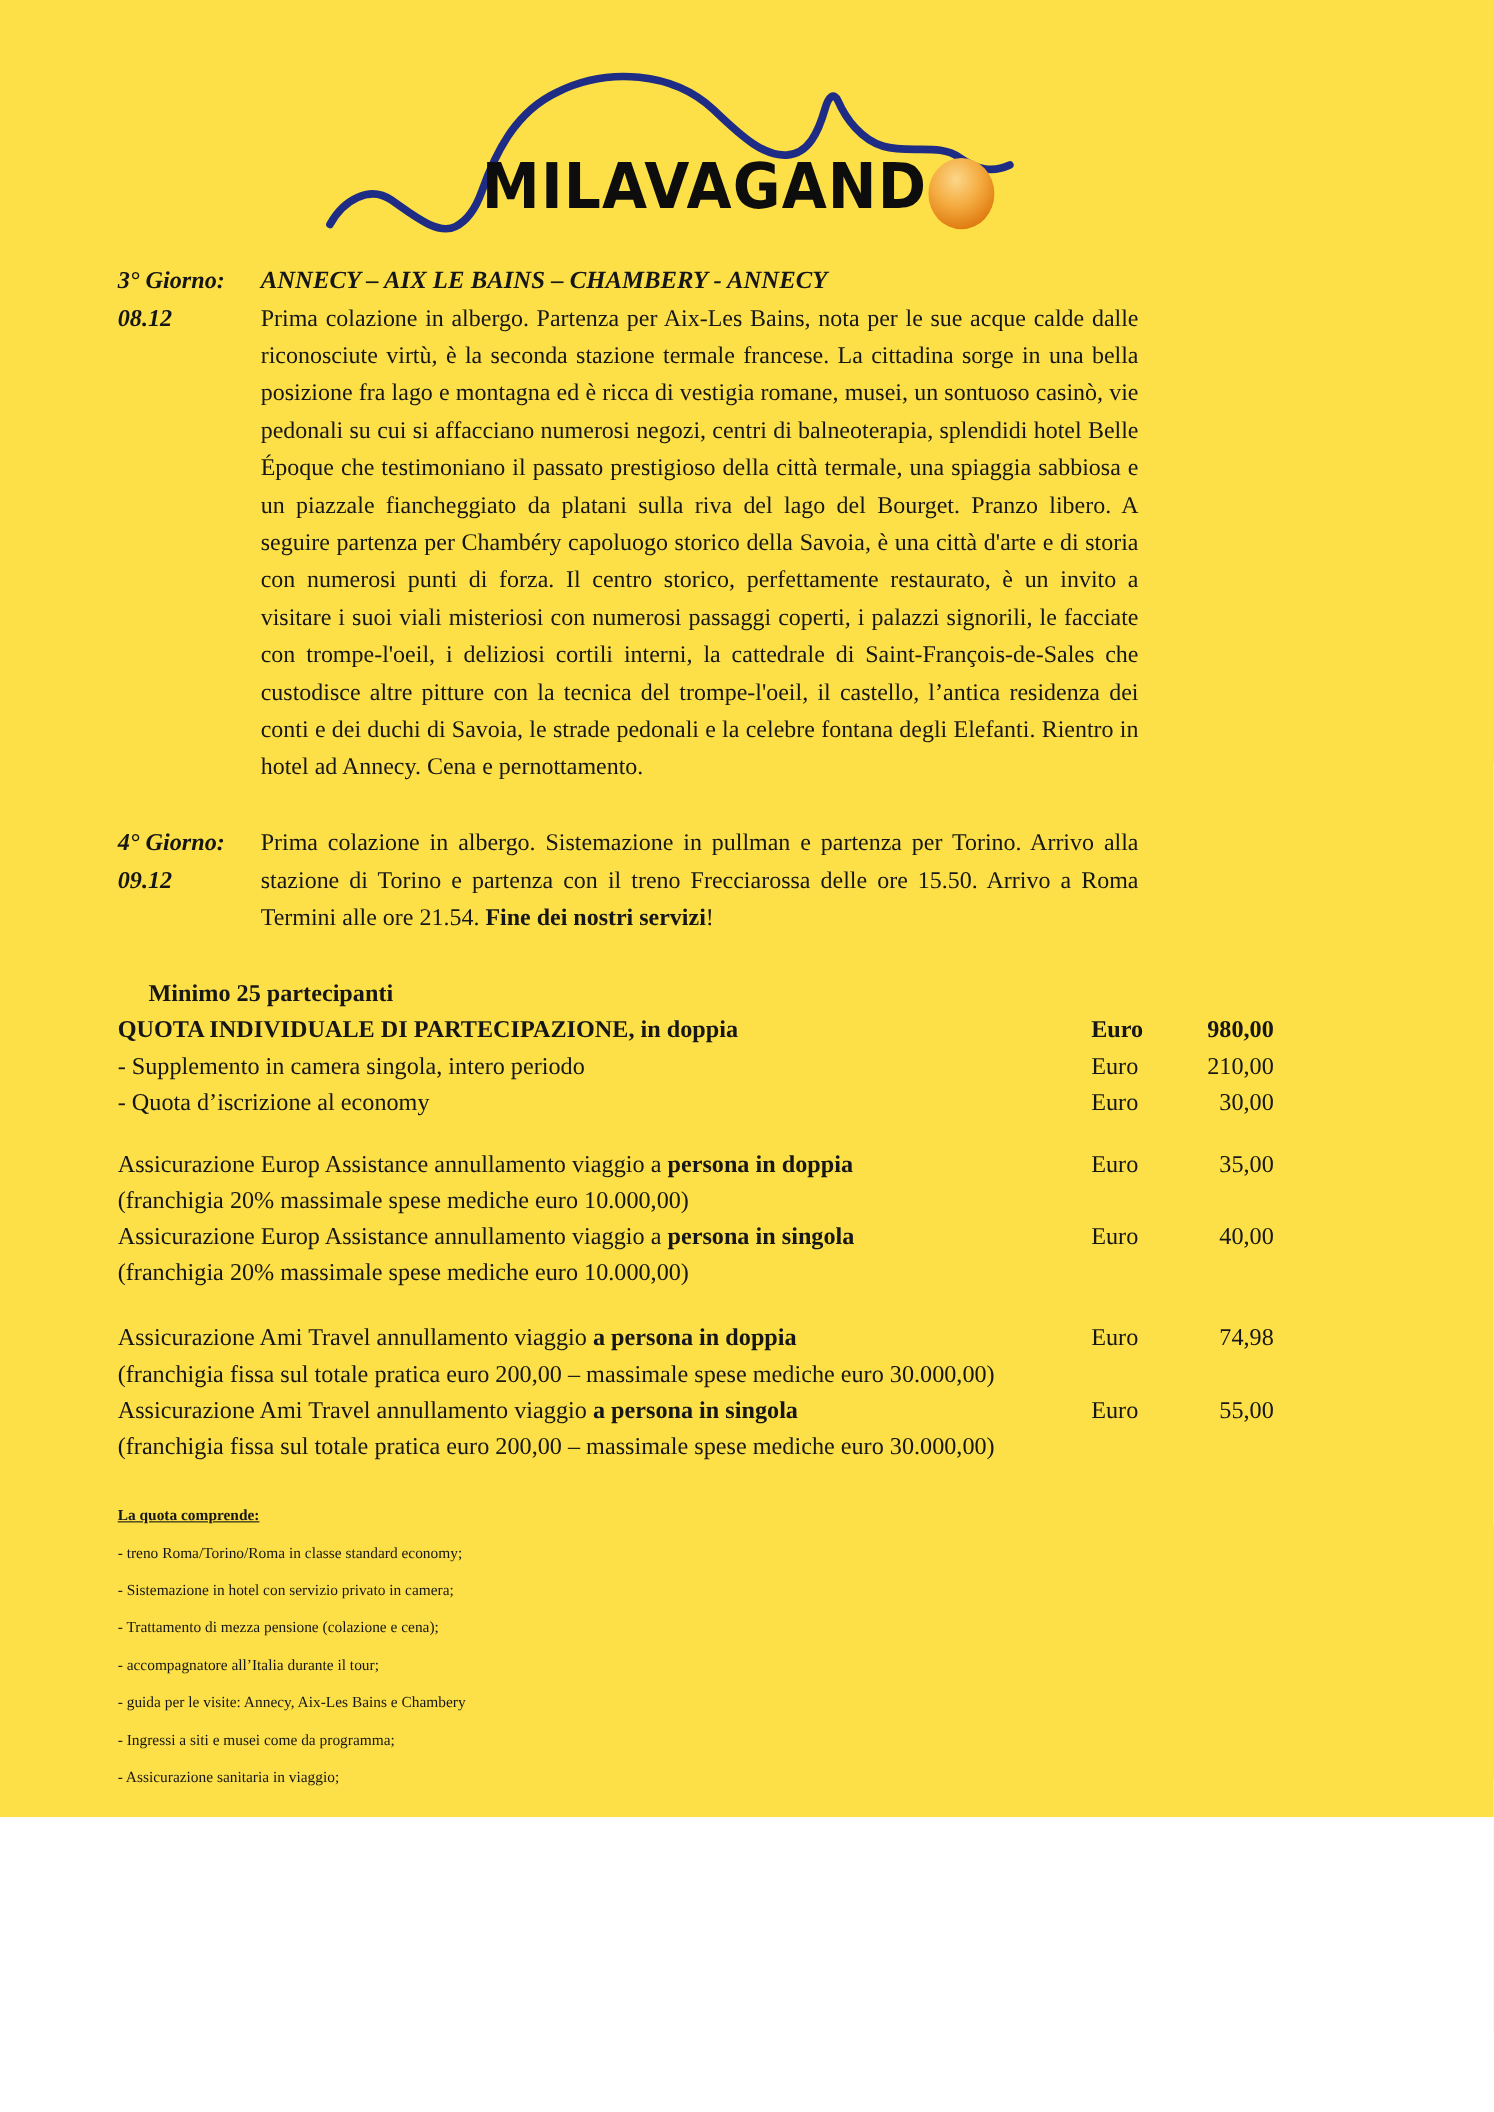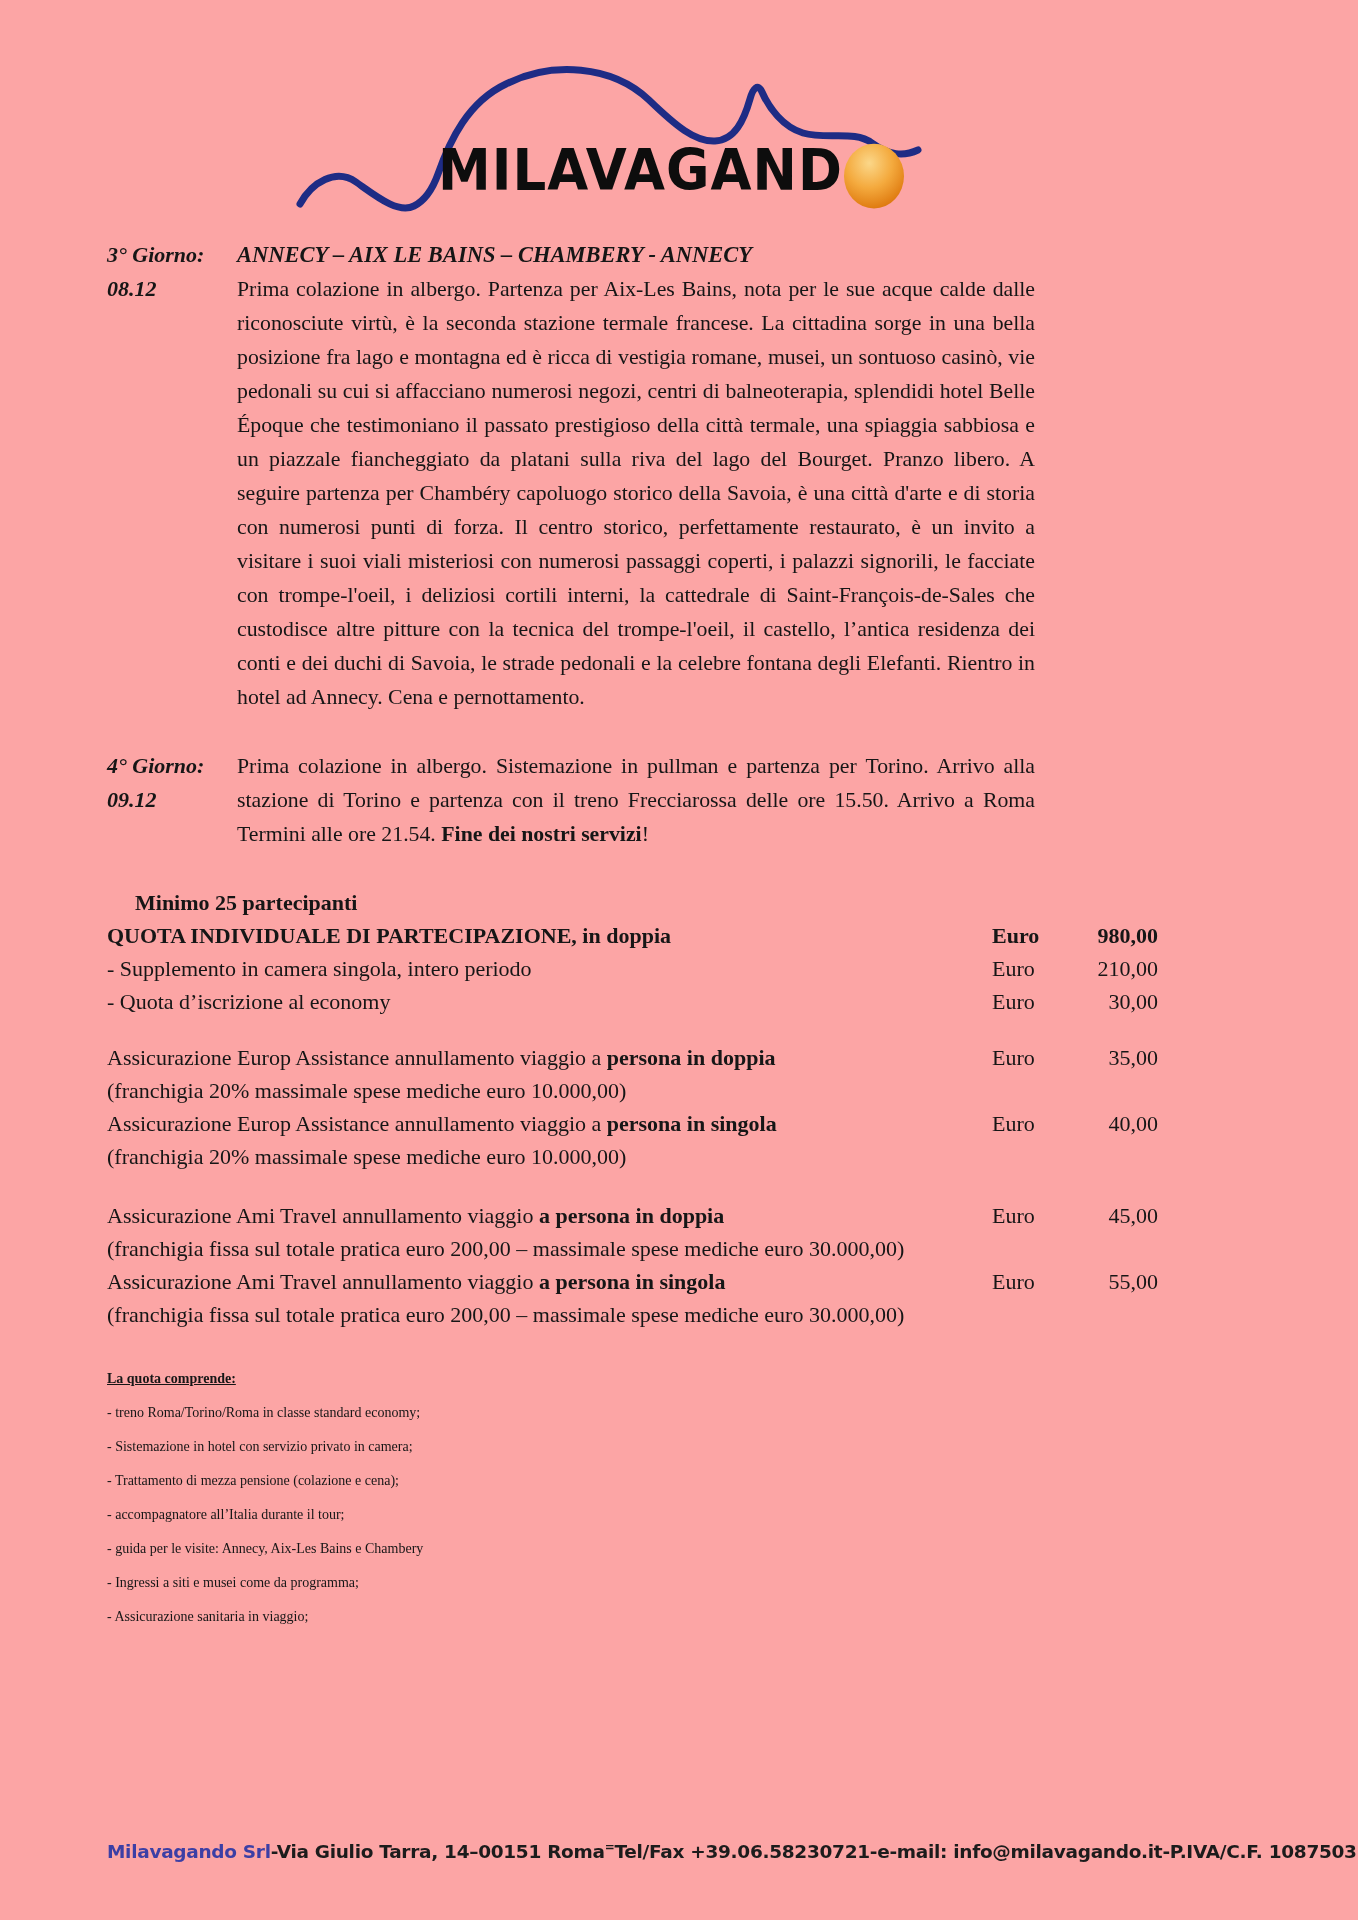--- a/index.html
+++ b/index.html
@@ -1,19 +1,19 @@
 <!DOCTYPE html>
 <html><head>
 <meta charset="utf-8">
 <style>
   html,body{margin:0;padding:0;}
   .page{
     position:relative;
-    width:1358px;height:1920px;
-    background:#fca5a5;
+    width:1358px;height:1652px;
+    background:#fde047;
     font-family:"Liberation Serif", serif;
     color:#161616;
     overflow:hidden;
   }
   
   .logo{position:absolute;left:292px;top:52px;width:780px;height:170px;}
   .logo svg{position:absolute;left:0;top:0;}
   .logo-text{
     position:absolute;left:146px;top:92px;
     display:flex;align-items:flex-start;
@@ -135,21 +135,21 @@
           <span class="price-cur">Euro</span>
           <span class="price-amt">40,00</span>
         </div>
         <div class="note-row">(franchigia 20% massimale spese mediche euro 10.000,00)</div>
       </div>
 
       <div class="grp grp2">
         <div class="price-row">
           <span class="price-label"><span>Assicurazione Ami Travel annullamento viaggio </span><span class="b">a persona in doppia</span></span>
           <span class="price-cur">Euro</span>
-          <span class="price-amt">45,00</span>
+          <span class="price-amt">74,98</span>
         </div>
         <div class="note-row">(franchigia fissa sul totale pratica euro 200,00 – massimale spese mediche euro 30.000,00)</div>
         <div class="price-row">
           <span class="price-label"><span>Assicurazione Ami Travel annullamento viaggio </span><span class="b">a persona in singola</span></span>
           <span class="price-cur">Euro</span>
           <span class="price-amt">55,00</span>
         </div>
         <div class="note-row">(franchigia fissa sul totale pratica euro 200,00 – massimale spese mediche euro 30.000,00)</div>
       </div>
     </div>

